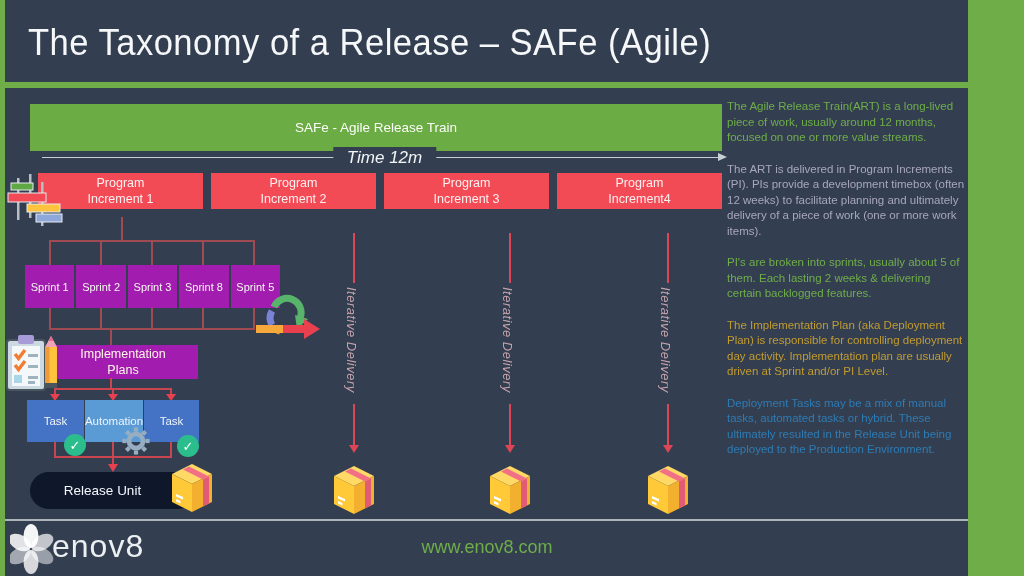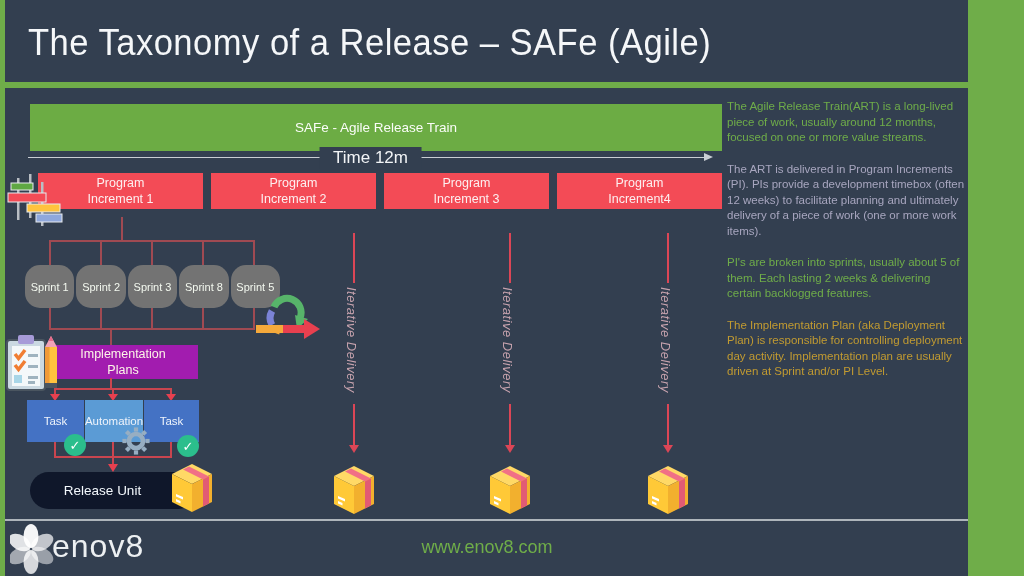--- a/index.html
+++ b/index.html
@@ -15,42 +15,42 @@
 
   
   .title{position:absolute;left:28px;top:22px;color:#F5F7F9;font-size:36px;font-weight:300;
          letter-spacing:.5px;transform:scaleX(.96);transform-origin:left;white-space:nowrap;}
 
   
   .safe-bar{position:absolute;left:30px;top:104px;width:692px;height:47px;background:#6CAC44;
             display:flex;align-items:center;justify-content:center;color:#FBFDF9;font-size:13.5px;}
 
   
-  .time-axis{position:absolute;left:28px;top:147px;width:685px;height:22px;}
+  .time-axis{position:absolute;left:42px;top:147px;width:685px;height:22px;font-style:italic;}
   .time-line{position:absolute;left:0;right:7px;top:10px;height:1px;background:#C9CED4;}
   .time-label{position:absolute;left:50%;top:0;transform:translateX(-50%);background:#333F50;
               padding:0 14px;color:#F2F4F6;font-size:17px;line-height:22px;}
   .time-head{position:absolute;right:0;top:6px;width:0;height:0;border-left:9px solid #C9CED4;
              border-top:4.5px solid transparent;border-bottom:4.5px solid transparent;}
 
   
   .pi-row{position:absolute;left:38px;top:173px;width:684px;height:36px;display:flex;gap:8px;}
   .pi-box{flex:1;background:#F34B56;color:#FDEFF0;font-size:12.5px;line-height:16px;
           display:flex;flex-direction:column;align-items:center;justify-content:center;}
 
   
   .ln{position:absolute;background:#A04A52;}
   .ln2{position:absolute;background:#C9454F;}
   .ah{position:absolute;width:0;height:0;border-left:5px solid transparent;
       border-right:5px solid transparent;border-top:7px solid #E8404F;}
 
   
   .sprint-row{position:absolute;left:25px;top:265px;width:255px;height:43px;display:flex;gap:2px;}
-  .sprint-box{flex:1;background:#737373;color:#F3F8EF;font-size:11px;display:flex;
-              align-items:center;justify-content:center;border-radius:15px;}
+  .sprint-box{flex:1;background:#a21caf;color:#F3F8EF;font-size:11px;display:flex;
+              align-items:center;justify-content:center;}
 
   
   .impl-box{position:absolute;left:48px;top:345px;width:150px;height:34px;background:#a21caf;
             color:#FDF6E8;font-size:12.5px;line-height:16px;display:flex;flex-direction:column;
             align-items:center;justify-content:center;}
 
   
   .task-row{position:absolute;left:27px;top:400px;width:172px;height:42px;display:flex;gap:1px;}
   .task-box{background:#4472C4;color:#EEF3FB;font-size:11.5px;display:flex;align-items:center;
             justify-content:center;}
@@ -276,20 +276,21 @@
     </svg>
   <svg class="icon" style="left:644px;top:464px" width="48" height="54" viewBox="0 0 48 54">
       <use href="#pkg"></use>
     </svg>
 
   <div class="sidebar">
     <p class="c0">The Agile Release Train(ART) is a long-lived piece of work, usually around 12 months, focused on one or more value streams.</p>
     <p class="c1">The ART is delivered in Program Increments (PI). PIs provide a development timebox (often 12 weeks) to facilitate planning and ultimately delivery of a piece of work (one or more work items).</p>
     <p class="c2">PI's are broken into sprints, usually about 5 of them. Each lasting 2 weeks &amp; delivering certain backlogged features.</p>
     <p class="c3">The Implementation Plan (aka Deployment Plan) is responsible for controlling deployment day activity. Implementation plan are usually driven at Sprint and/or PI Level.</p>
+    <p class="c4">Deployment Tasks may be a mix of manual tasks, automated tasks or hybrid. These ultimately resulted in the Release Unit being deployed to the Production Environment.</p>
   </div>
 
   <div class="footer-line"></div>
   <svg class="icon" style="left:10px;top:522px" width="44" height="54" viewBox="0 0 44 54">
     <g>
       <ellipse cx="21" cy="14" rx="7.5" ry="12" fill="#FFFFFF" opacity="0.95"></ellipse>
       <ellipse cx="21" cy="14" rx="7.5" ry="12" fill="#FFFFFF" opacity="0.7" transform="rotate(60 21 27)"></ellipse>
       <ellipse cx="21" cy="14" rx="7.5" ry="12" fill="#FFFFFF" opacity="0.5" transform="rotate(120 21 27)"></ellipse>
       <ellipse cx="21" cy="14" rx="7.5" ry="12" fill="#FFFFFF" opacity="0.8" transform="rotate(180 21 27)"></ellipse>
       <ellipse cx="21" cy="14" rx="7.5" ry="12" fill="#FFFFFF" opacity="0.55" transform="rotate(240 21 27)"></ellipse>

